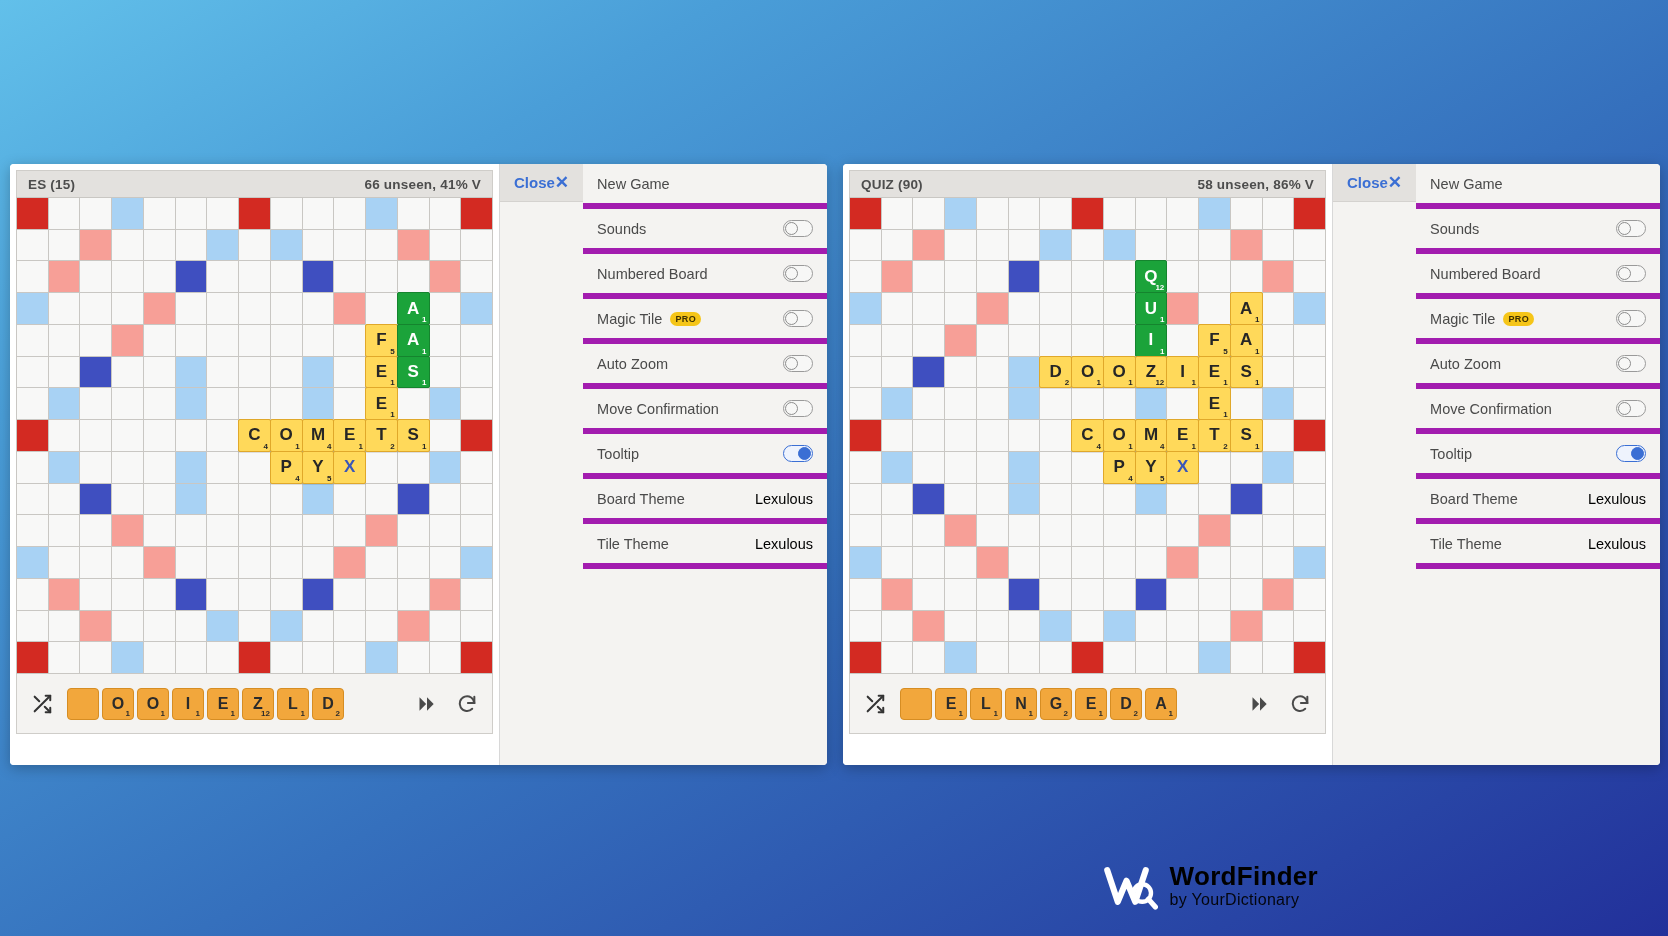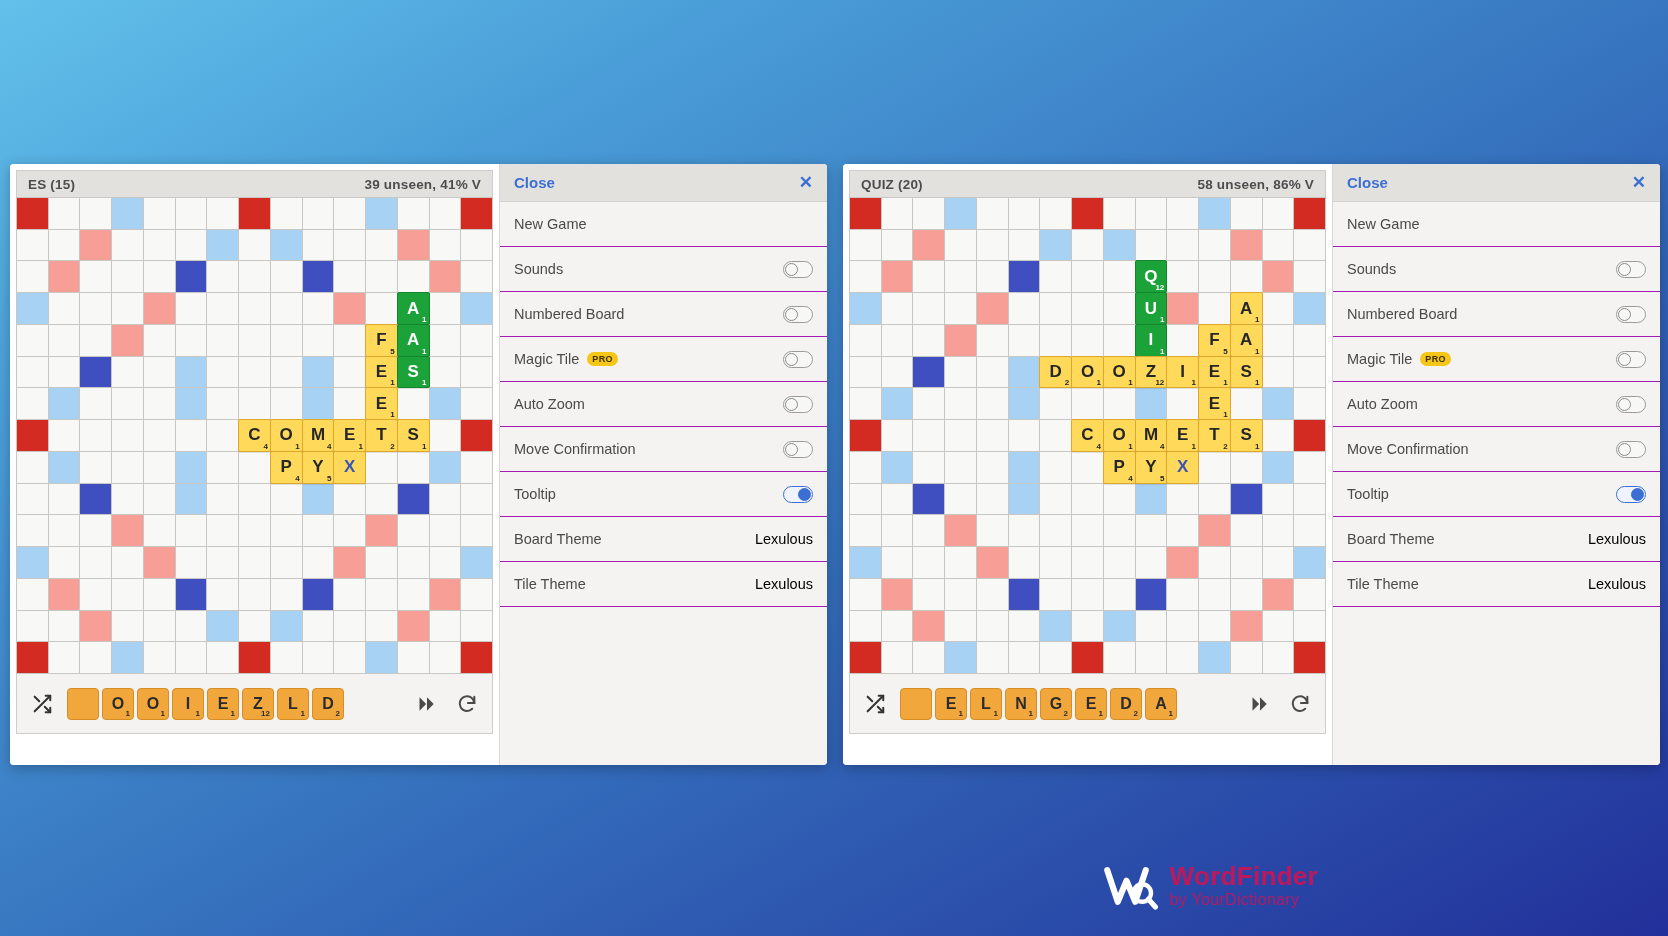--- a/index.html
+++ b/index.html
@@ -29,21 +29,21 @@
     padding: 6px 6px 0 6px;
     display: flex;
     flex-direction: column;
     background: #ffffff;
   }
   .settings-pane {
     flex: 1;
     border-left: 1px solid #d8d8d8;
     background: #f4f3f1;
     display: flex;
-    flex-direction: column;
+    flex-direction: row;
   }
 
   
   .board-head {
     height: 27px;
     background: #e3e1de;
     border: 1px solid #cfcdc9;
     border-bottom: none;
     display: flex;
     align-items: center;
@@ -167,21 +167,21 @@
     font-size: 17px;
     line-height: 1;
   }
   .set-list { flex: 1; }
   .set-row {
     height: 45px;
     display: flex;
     align-items: center;
     justify-content: space-between;
     padding: 0 14px;
-    border-bottom: 1px solid #a21caf;
+    border-bottom: 6px solid #a21caf;
     font-size: 14.5px;
     color: #4a4a4a;
   }
   .set-row .lbl { display: flex; align-items: center; gap: 8px; }
   .pro {
     background: #f5c518;
     color: #3d3000;
     font-size: 9px;
     font-weight: bold;
     padding: 2px 5px;
@@ -212,39 +212,39 @@
   }
 
   
   .brand {
     position: absolute;
     right: 26px;
     bottom: 22px;
     display: flex;
     align-items: center;
     gap: 12px;
-    color: #be185d;
+    color: #000000;
   }
   .brand .mark {
     width: 56px; height: 56px;
     display: flex; align-items: center; justify-content: center;
   }
   .brand .wf-top { font-size: 26px; font-weight: bold; line-height: 1.05; letter-spacing: .3px; }
   .brand .wf-sub { font-size: 16px; opacity: .92; letter-spacing: .3px; }
 </style>
 </head>
 <body>
 
 <div class="stage">
 
   <div class="app one">
     <div class="game-pane">
       <div class="board-head">
         <span>ES (15)</span>
-        <span>39 unseen, 41% V</span>
+        <span>66 unseen, 41% V</span>
       </div>
       <div class="board" id="board-0">
           <div class="cell tw"></div>
           <div class="cell"></div>
           <div class="cell"></div>
           <div class="cell dl"></div>
           <div class="cell"></div>
           <div class="cell"></div>
           <div class="cell"></div>
           <div class="cell tw"></div>
@@ -669,21 +669,21 @@
             </div>
             <span class="val">Lexulous</span>
           </div>
         </div>
     </div>
   </div>
 
   <div class="app two">
     <div class="game-pane">
       <div class="board-head">
-        <span>QUIZ (20)</span>
+        <span>QUIZ (90)</span>
         <span>58 unseen, 86% V</span>
       </div>
       <div class="board" id="board-1">
           <div class="cell tw"></div>
           <div class="cell"></div>
           <div class="cell"></div>
           <div class="cell dl"></div>
           <div class="cell"></div>
           <div class="cell"></div>
           <div class="cell"></div>

